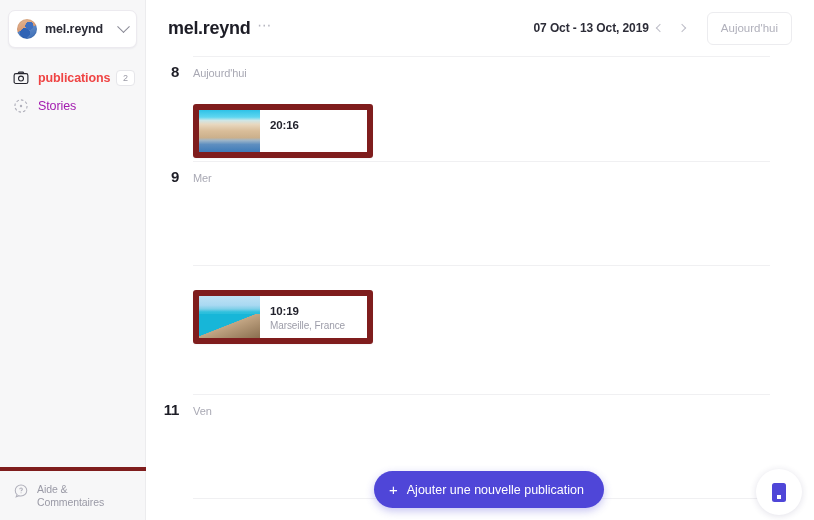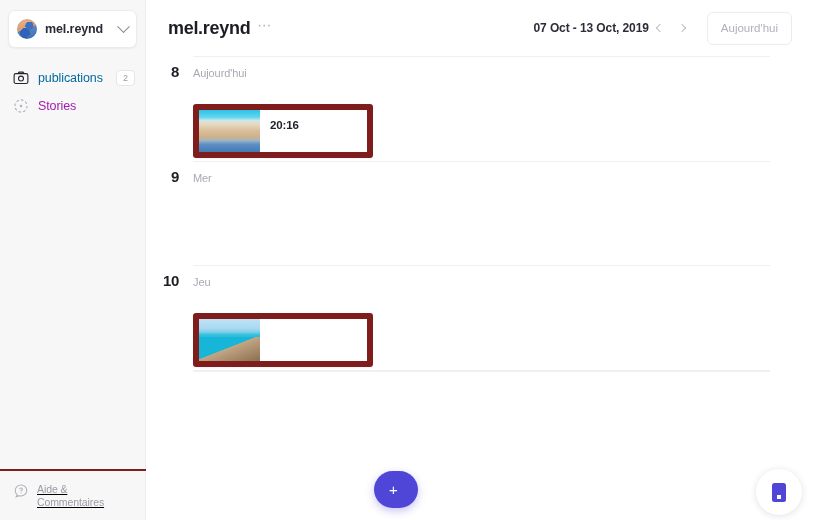--- a/index.html
+++ b/index.html
@@ -56,38 +56,37 @@
   .nav-item {
     display: flex; align-items: center;
     height: 28px; padding: 0 10px 0 13px;
     cursor: pointer;
   }
   .nav-icon { width: 16px; height: 16px; flex: 0 0 16px; display:block; }
   .nav-label {
     font-size: 12.5px; margin-left: 9px; white-space: nowrap;
     letter-spacing: -.1px;
   }
-  .nav-item.active .nav-label { color: #0369a1; font-weight: normal; }
+  .nav-item.active .nav-label { color: #ef4444; font-weight: bold; }
   .nav-item.muted .nav-label { color: #a21caf; }
   .badge {
     margin-left: auto;
     min-width: 19px; height: 16px;
     border: 1px solid #e6e6ea; border-radius: 4px;
     background: #fff; color: #9a9aa6;
     font-size: 9px; line-height: 14px; text-align: center;
     padding: 0 3px;
   }
 
   .sidebar-footer {
     position: absolute; left: 0; bottom: 0; width: 146px;
-    border-top: 2px solid #7f1d1d;
+    border-top: 4px solid #7f1d1d;
     padding: 12px 10px 12px 13px;
     display: flex; align-items: flex-start;
     cursor: pointer;
-    text-decoration: underline;
   }
   .help-label {
     font-size: 10.5px; color: #9a9aa6; margin-left: 8px;
     line-height: 12.5px; letter-spacing: -.1px;
   }
 
   
   .main { flex: 1 1 auto; position: relative; background: #fff; height: 520px; overflow: hidden; }
 
   .topbar {
@@ -313,39 +312,47 @@
       <div class="day-row" style="height:103px">
         <div class="day-head">
           <span class="day-num">9</span>
           <span class="day-name">Mer</span>
         </div>
         <div class="day-body"></div>
       </div>
 
       <div class="divider"></div>
       <div class="day-row" style="height:104px">
-        <div class="day-head">
-          <span class="day-num">10</span>
-          <span class="day-name">Jeu</span>
-        </div>
         <div class="day-body">
           <div class="post-card">
             <div class="thumb thumb-b"></div>
+            <div class="post-meta">
+              <div class="post-time">10:19</div>
+              <div class="post-loc">Marseille, France</div>
+            </div>
           </div>
         </div>
       </div>
 
       <div class="divider"></div>
+      <div class="day-row" style="height:103px">
+        <div class="day-head">
+          <span class="day-num">11</span>
+          <span class="day-name">Ven</span>
+        </div>
+        <div class="day-body"></div>
+      </div>
 
       <div class="divider"></div>
 
     </div>
 
     <button class="fab">
       <span class="plus">+</span>
+      <span>Ajouter une nouvelle publication</span>
     </button>
 
     <div class="widget-launcher">
       <span class="widget-glyph">
           <i></i>
         </span>
     </div>
 
   </main>
 </div>

